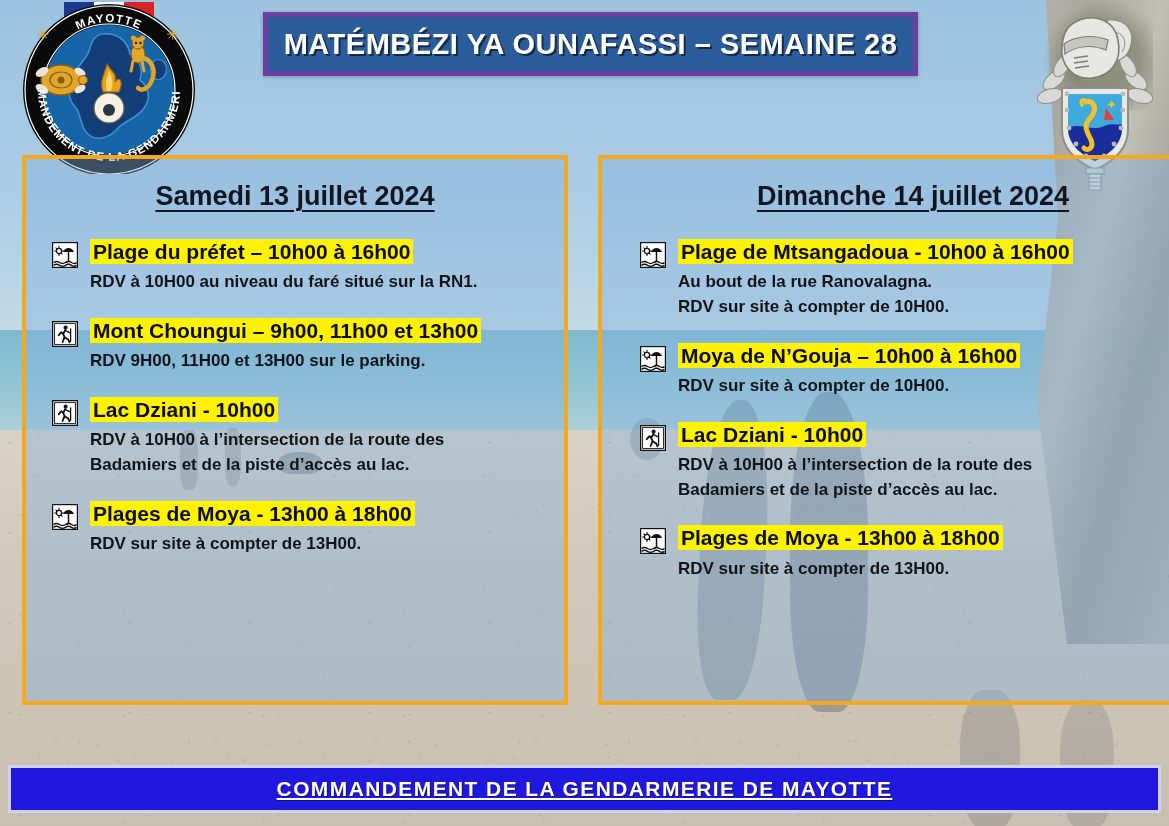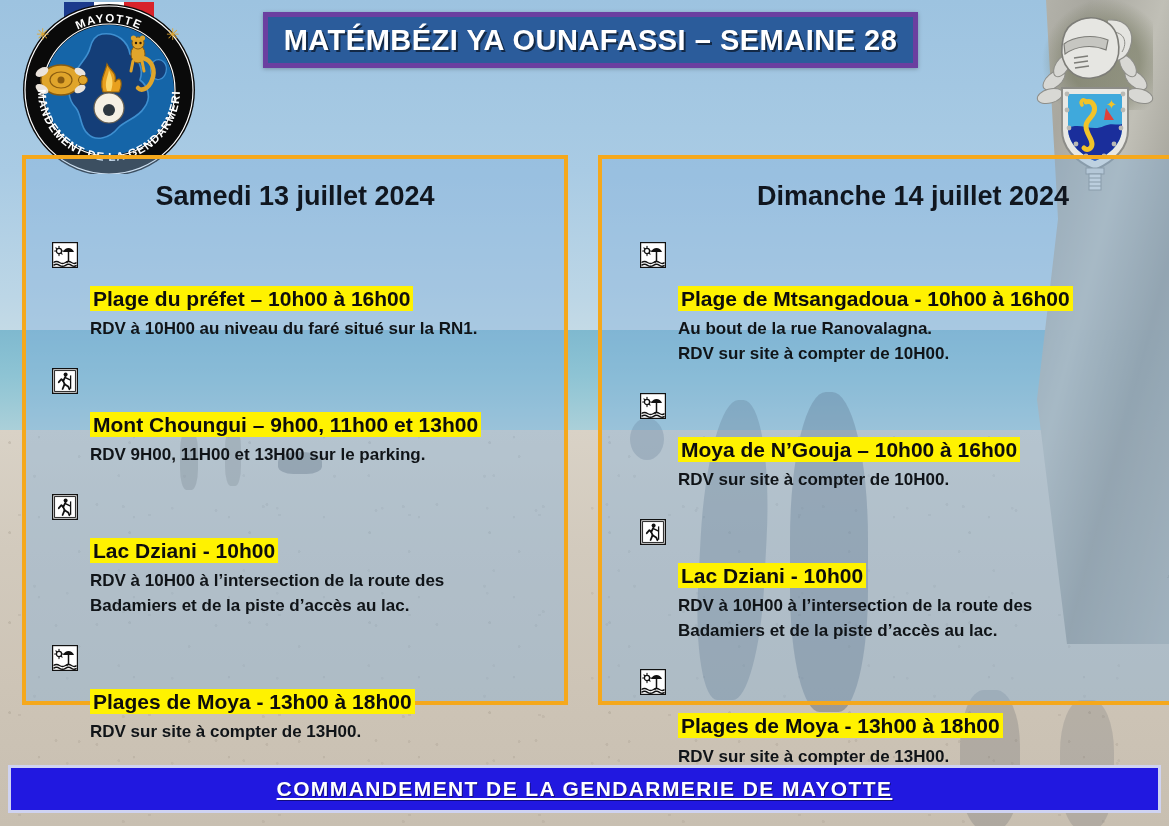--- a/index.html
+++ b/index.html
@@ -65,21 +65,21 @@
   .sil-b{left:790px;top:392px;width:78px;height:320px;background:rgba(64,76,92,.34);}
   .sil-c{left:630px;top:418px;width:34px;height:42px;border-radius:50%;background:rgba(70,82,96,.26);}
   .sil-d{left:960px;top:690px;width:60px;height:140px;background:rgba(90,96,104,.24);border-radius:40%;}
   .sil-e{left:1060px;top:700px;width:54px;height:130px;background:rgba(90,96,104,.20);border-radius:40%;}
   .sil-f{left:180px;top:430px;width:18px;height:60px;background:rgba(120,110,96,.34);border-radius:35%;}
   .sil-g{left:225px;top:428px;width:16px;height:58px;background:rgba(120,110,96,.30);border-radius:35%;}
   .sil-h{left:278px;top:452px;width:44px;height:22px;background:rgba(86,86,84,.40);border-radius:45% 45% 35% 35%;}
 
   
   #title-banner{
-    position:absolute;left:263px;top:12px;width:655px;height:56px;
+    position:absolute;left:263px;top:12px;width:655px;height:64px;
     background:#2B5C9B;
     border:5px solid #6B3FA0;
     box-sizing:border-box;
     display:flex;align-items:center;justify-content:center;
     box-shadow:0 1px 4px rgba(0,0,0,.25);
   }
   #title-banner .t{
     color:#ffffff;font-size:29px;font-weight:bold;letter-spacing:.5px;
     text-shadow:2px 2px 0 rgba(0,0,0,.55);
     white-space:nowrap;
@@ -94,29 +94,29 @@
     position:absolute;top:155px;height:550px;
     border:4px solid #F5A81C;box-sizing:border-box;
     background:rgba(132,176,220,.42);
   }
   #panel-saturday{left:22px;width:546px;}
   #panel-sunday{left:598px;width:630px;}
 
   .day-title{
     text-align:center;margin-top:22px;
     font-size:27px;font-weight:bold;color:#10161f;
-    text-underline-offset:5px;
+    text-decoration:underline;text-underline-offset:5px;
     text-decoration-thickness:2px;
   }
 
   .events{margin-top:26px;}
   .event{display:flex;align-items:flex-start;margin-bottom:22px;padding-left:26px;}
   #panel-sunday .event{padding-left:38px;}
   .ico{flex:0 0 auto;width:26px;height:26px;margin-top:4px;margin-right:12px;}
-  .ev-body{flex:1 1 auto;margin-top:47px;}
+  .ev-body{flex:1 1 auto;}
   .ev-title{
     display:inline;
     background:#FFF200;
     color:#0d0d0d;
     font-size:21px;font-weight:bold;
     line-height:1.35;
     box-decoration-break:clone;-webkit-box-decoration-break:clone;
     padding:1px 3px;
   }
   .ev-lines{margin-top:4px;}

